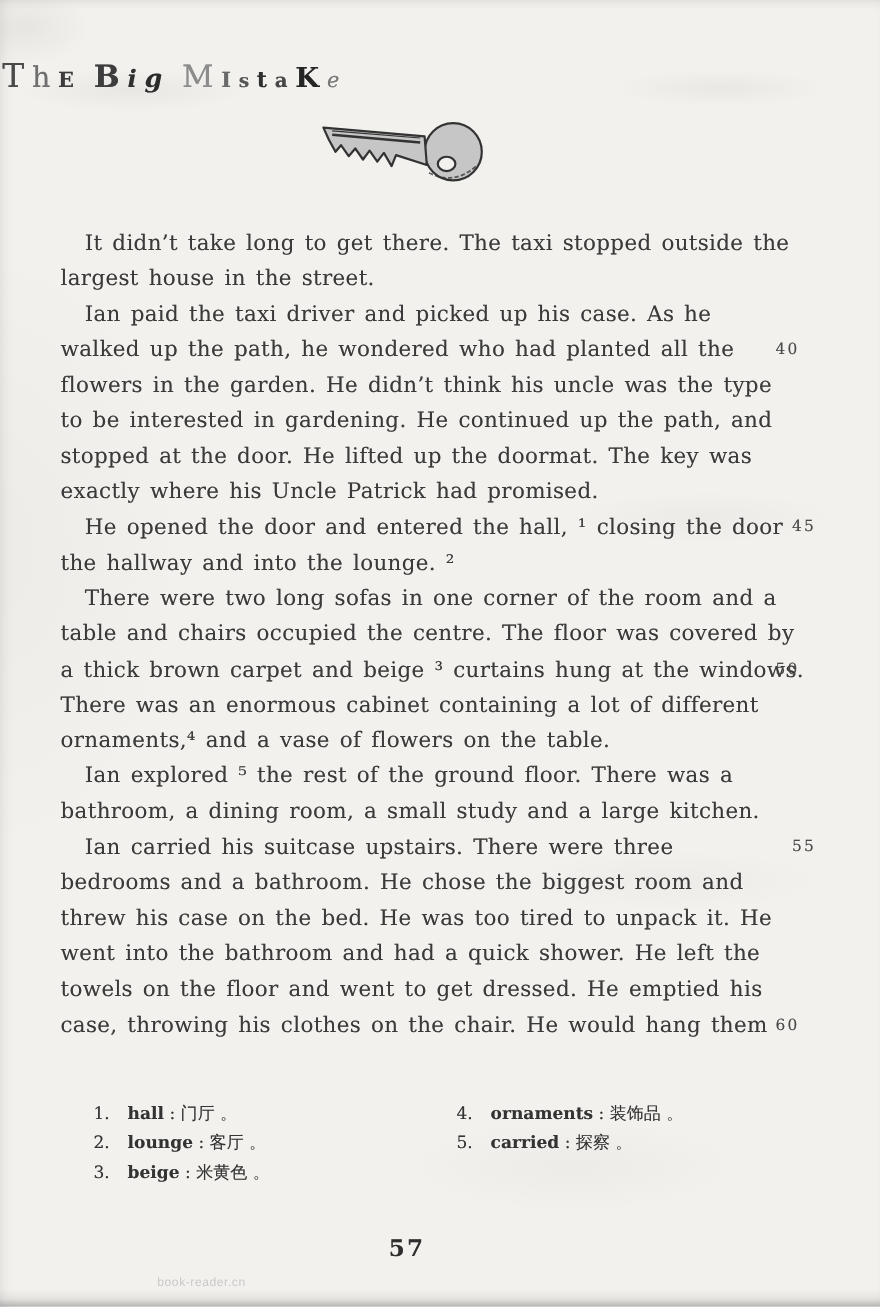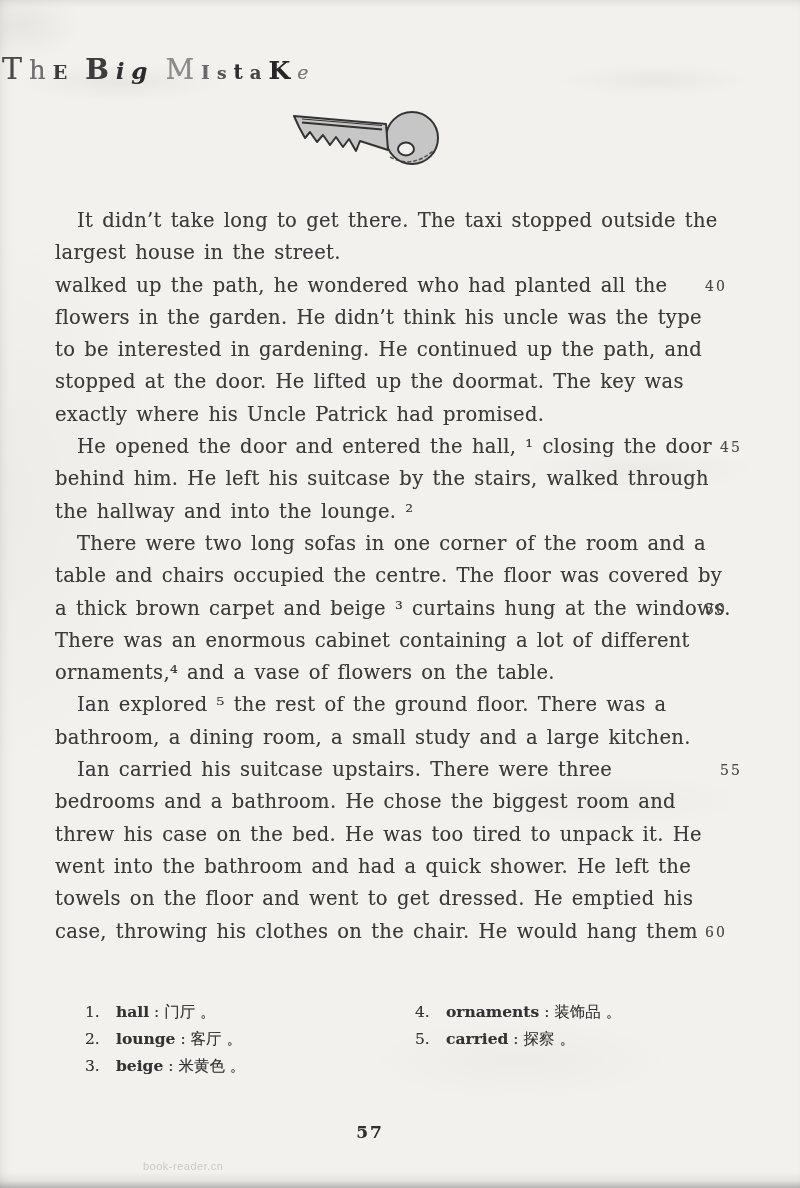--- a/index.html
+++ b/index.html
@@ -57,21 +57,21 @@
   .fn-col{position:absolute;top:0;}
   .fn-col.left{left:0;}
   .fn-col.right{left:330px;}
   .fn-row{height:27px;line-height:27px;white-space:nowrap;
     text-shadow:0 0 0.5px rgba(50,50,50,0.35);}
   .fn-num{display:inline-block;width:31px;}
   .fn-word{font-weight:700;}
 
   
   .page-number{position:absolute;left:330px;top:1122px;width:80px;text-align:center;
-    font-size:17px;font-weight:700;letter-spacing:2px;color:var(--page_no_ink,#2f2f2f);
+    font-size:21px;font-weight:700;letter-spacing:2px;color:var(--page_no_ink,#2f2f2f);
     text-shadow:0 0 0.5px rgba(40,40,40,0.4);}
   .watermark{position:absolute;left:143px;top:1160px;
     font-family:"Liberation Sans", sans-serif;font-size:11px;letter-spacing:0.5px;
     color:var(--watermark,#c9c9c9);}
 </style>
 </head>
 <body>
 
 <div class="page">
 
@@ -84,27 +84,27 @@
       <path class="key-main" d="M8,20 L100,28 L102,54 L74,45 L70,55 L63,43 L57,51 L50,41 L44,49 L37,39 L31,46 L24,36 L19,42 L13,31 Z"></path>
       <path class="key-line" d="M16,26.5 L96,33.5" stroke-width="2.2"></path>
       <path class="key-line" d="M16,23 L96,29.5" stroke-width="1"></path>
       <ellipse class="key-hole" cx="120" cy="53" rx="8" ry="6.5"></ellipse>
     </svg>
   </div>
 
   <div class="body-text" id="body-lines">
       <div class="line indent"><span class="line-text">It didn’t take long to get there. The taxi stopped outside the</span></div>
       <div class="line"><span class="line-text">largest house in the street.</span></div>
+      <div class="line indent"><span class="line-text">Ian paid the taxi driver and picked up his case. As he</span></div>
       <div class="line"><span class="line-text">walked up the path, he wondered who had planted all the</span><span class="line-num">40</span></div>
       <div class="line"><span class="line-text">flowers in the garden. He didn’t think his uncle was the type</span></div>
       <div class="line"><span class="line-text">to be interested in gardening. He continued up the path, and</span></div>
       <div class="line"><span class="line-text">stopped at the door. He lifted up the doormat. The key was</span></div>
       <div class="line"><span class="line-text">exactly where his Uncle Patrick had promised.</span></div>
       <div class="line indent"><span class="line-text">He opened the door and entered the hall, ¹ closing the door</span><span class="line-num">45</span></div>
-      <div class="line"><span class="line-text">behind him. He left his suitcase by the stairs, walked through</span></div>
       <div class="line"><span class="line-text">the hallway and into the lounge. ²</span></div>
       <div class="line indent"><span class="line-text">There were two long sofas in one corner of the room and a</span></div>
       <div class="line"><span class="line-text">table and chairs occupied the centre. The floor was covered by</span></div>
       <div class="line"><span class="line-text">a thick brown carpet and beige ³ curtains hung at the windows.</span><span class="line-num">50</span></div>
       <div class="line"><span class="line-text">There was an enormous cabinet containing a lot of different</span></div>
       <div class="line"><span class="line-text">ornaments,⁴ and a vase of flowers on the table.</span></div>
       <div class="line indent"><span class="line-text">Ian explored ⁵ the rest of the ground floor. There was a</span></div>
       <div class="line"><span class="line-text">bathroom, a dining room, a small study and a large kitchen.</span></div>
       <div class="line indent"><span class="line-text">Ian carried his suitcase upstairs. There were three</span><span class="line-num">55</span></div>
       <div class="line"><span class="line-text">bedrooms and a bathroom. He chose the biggest room and</span></div>

